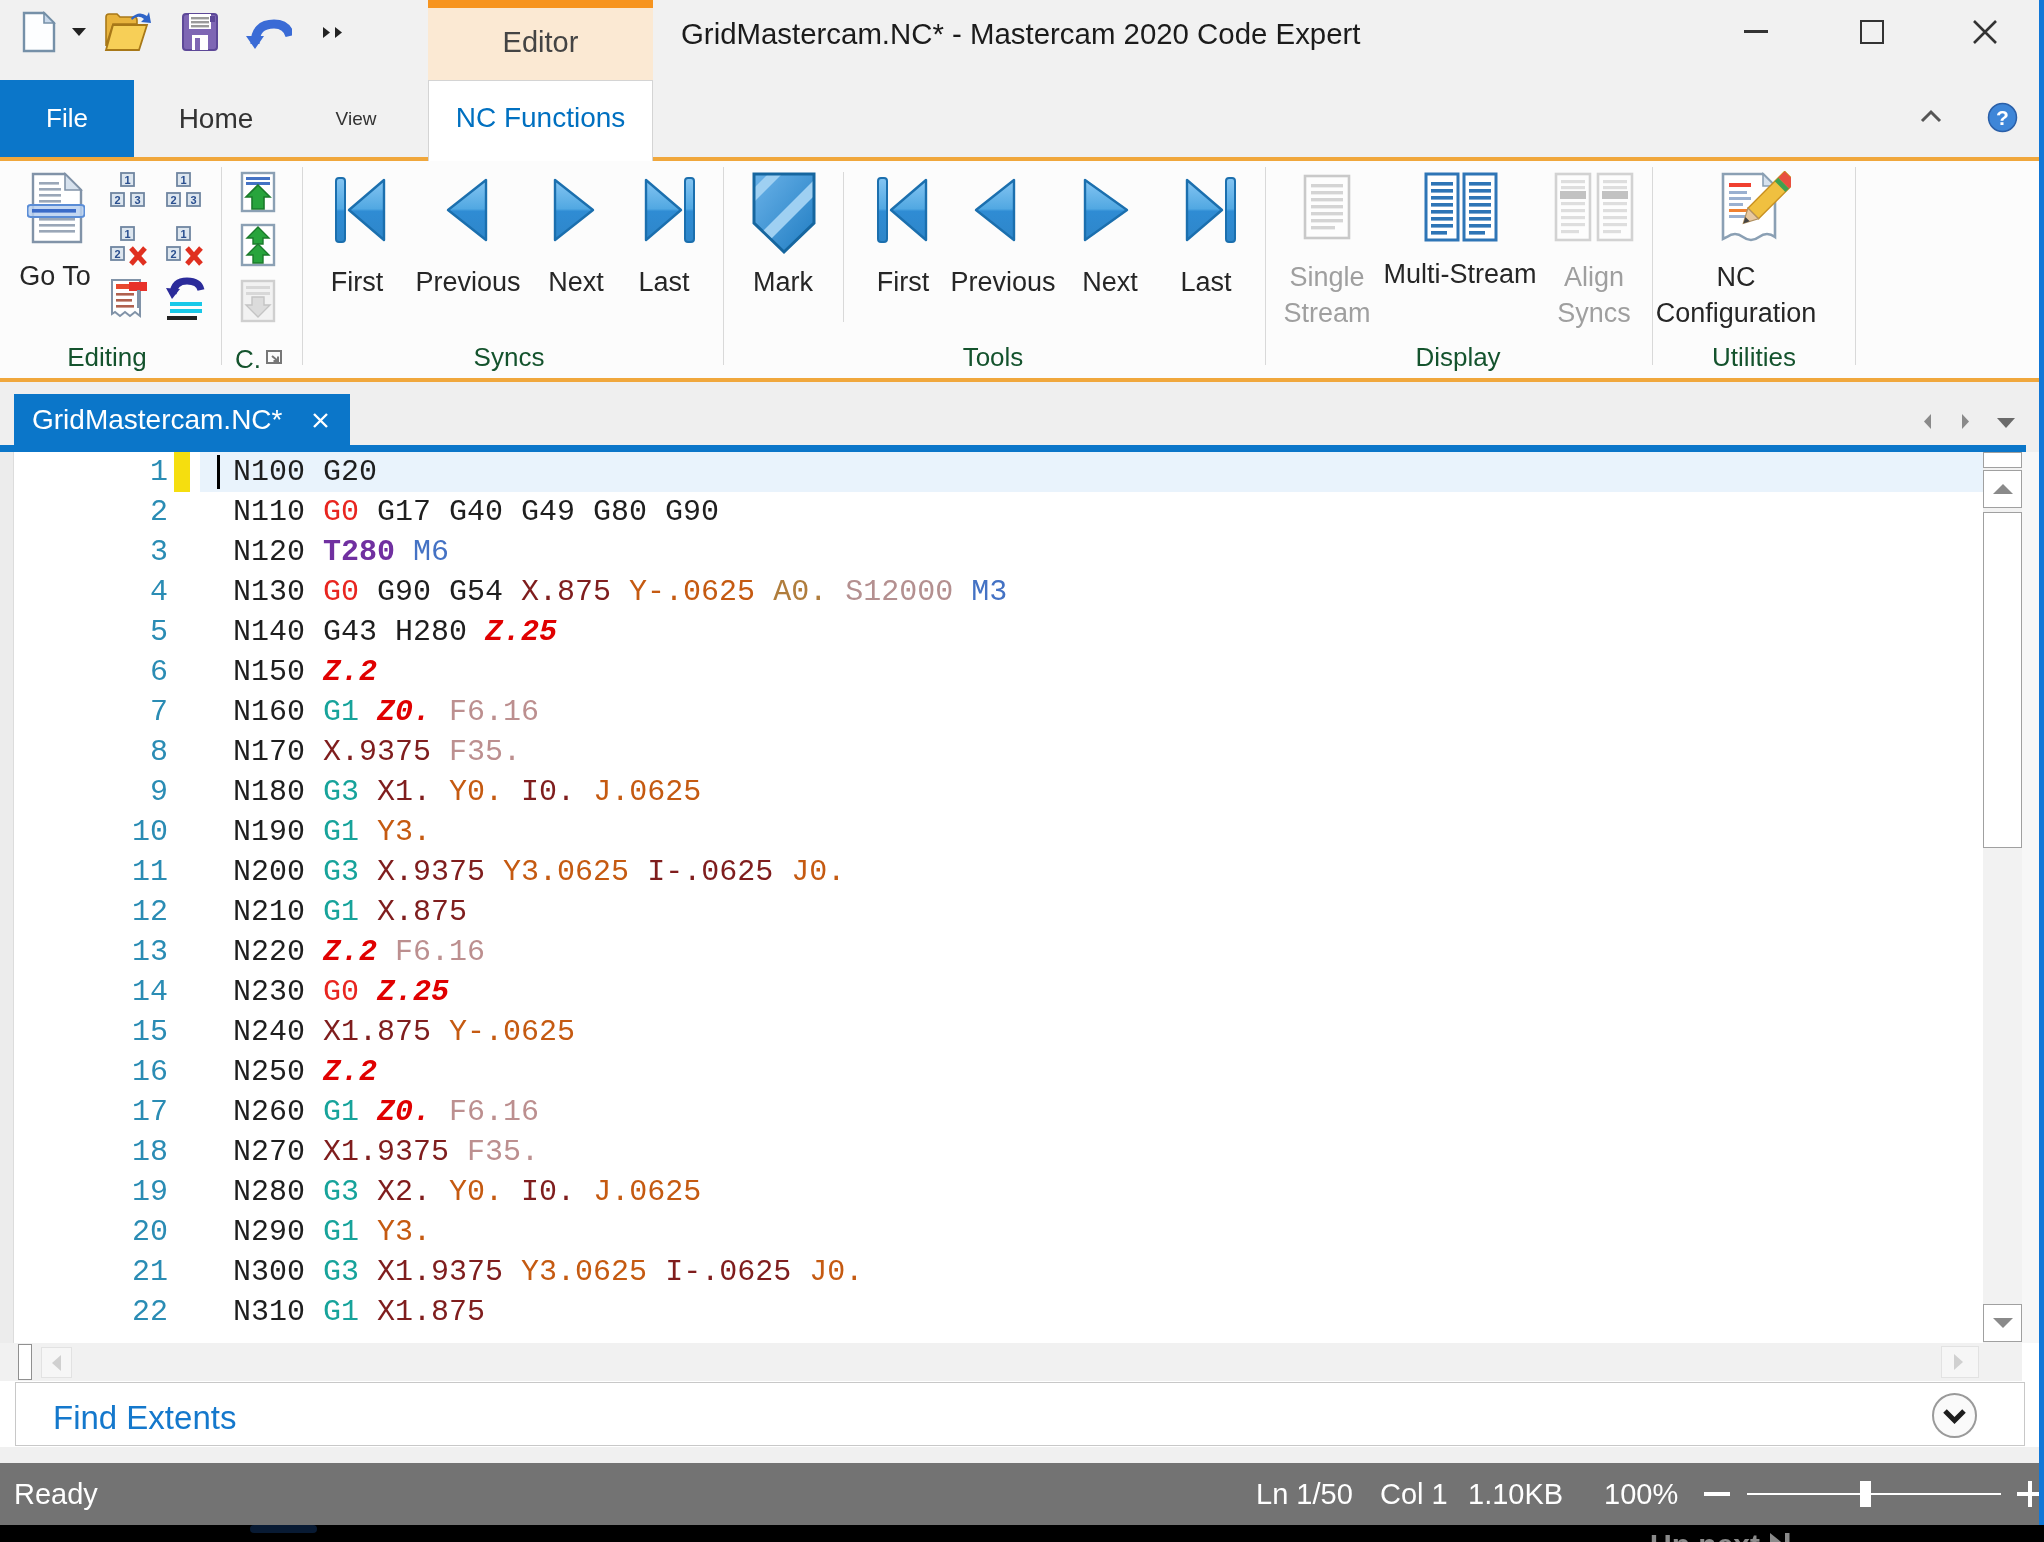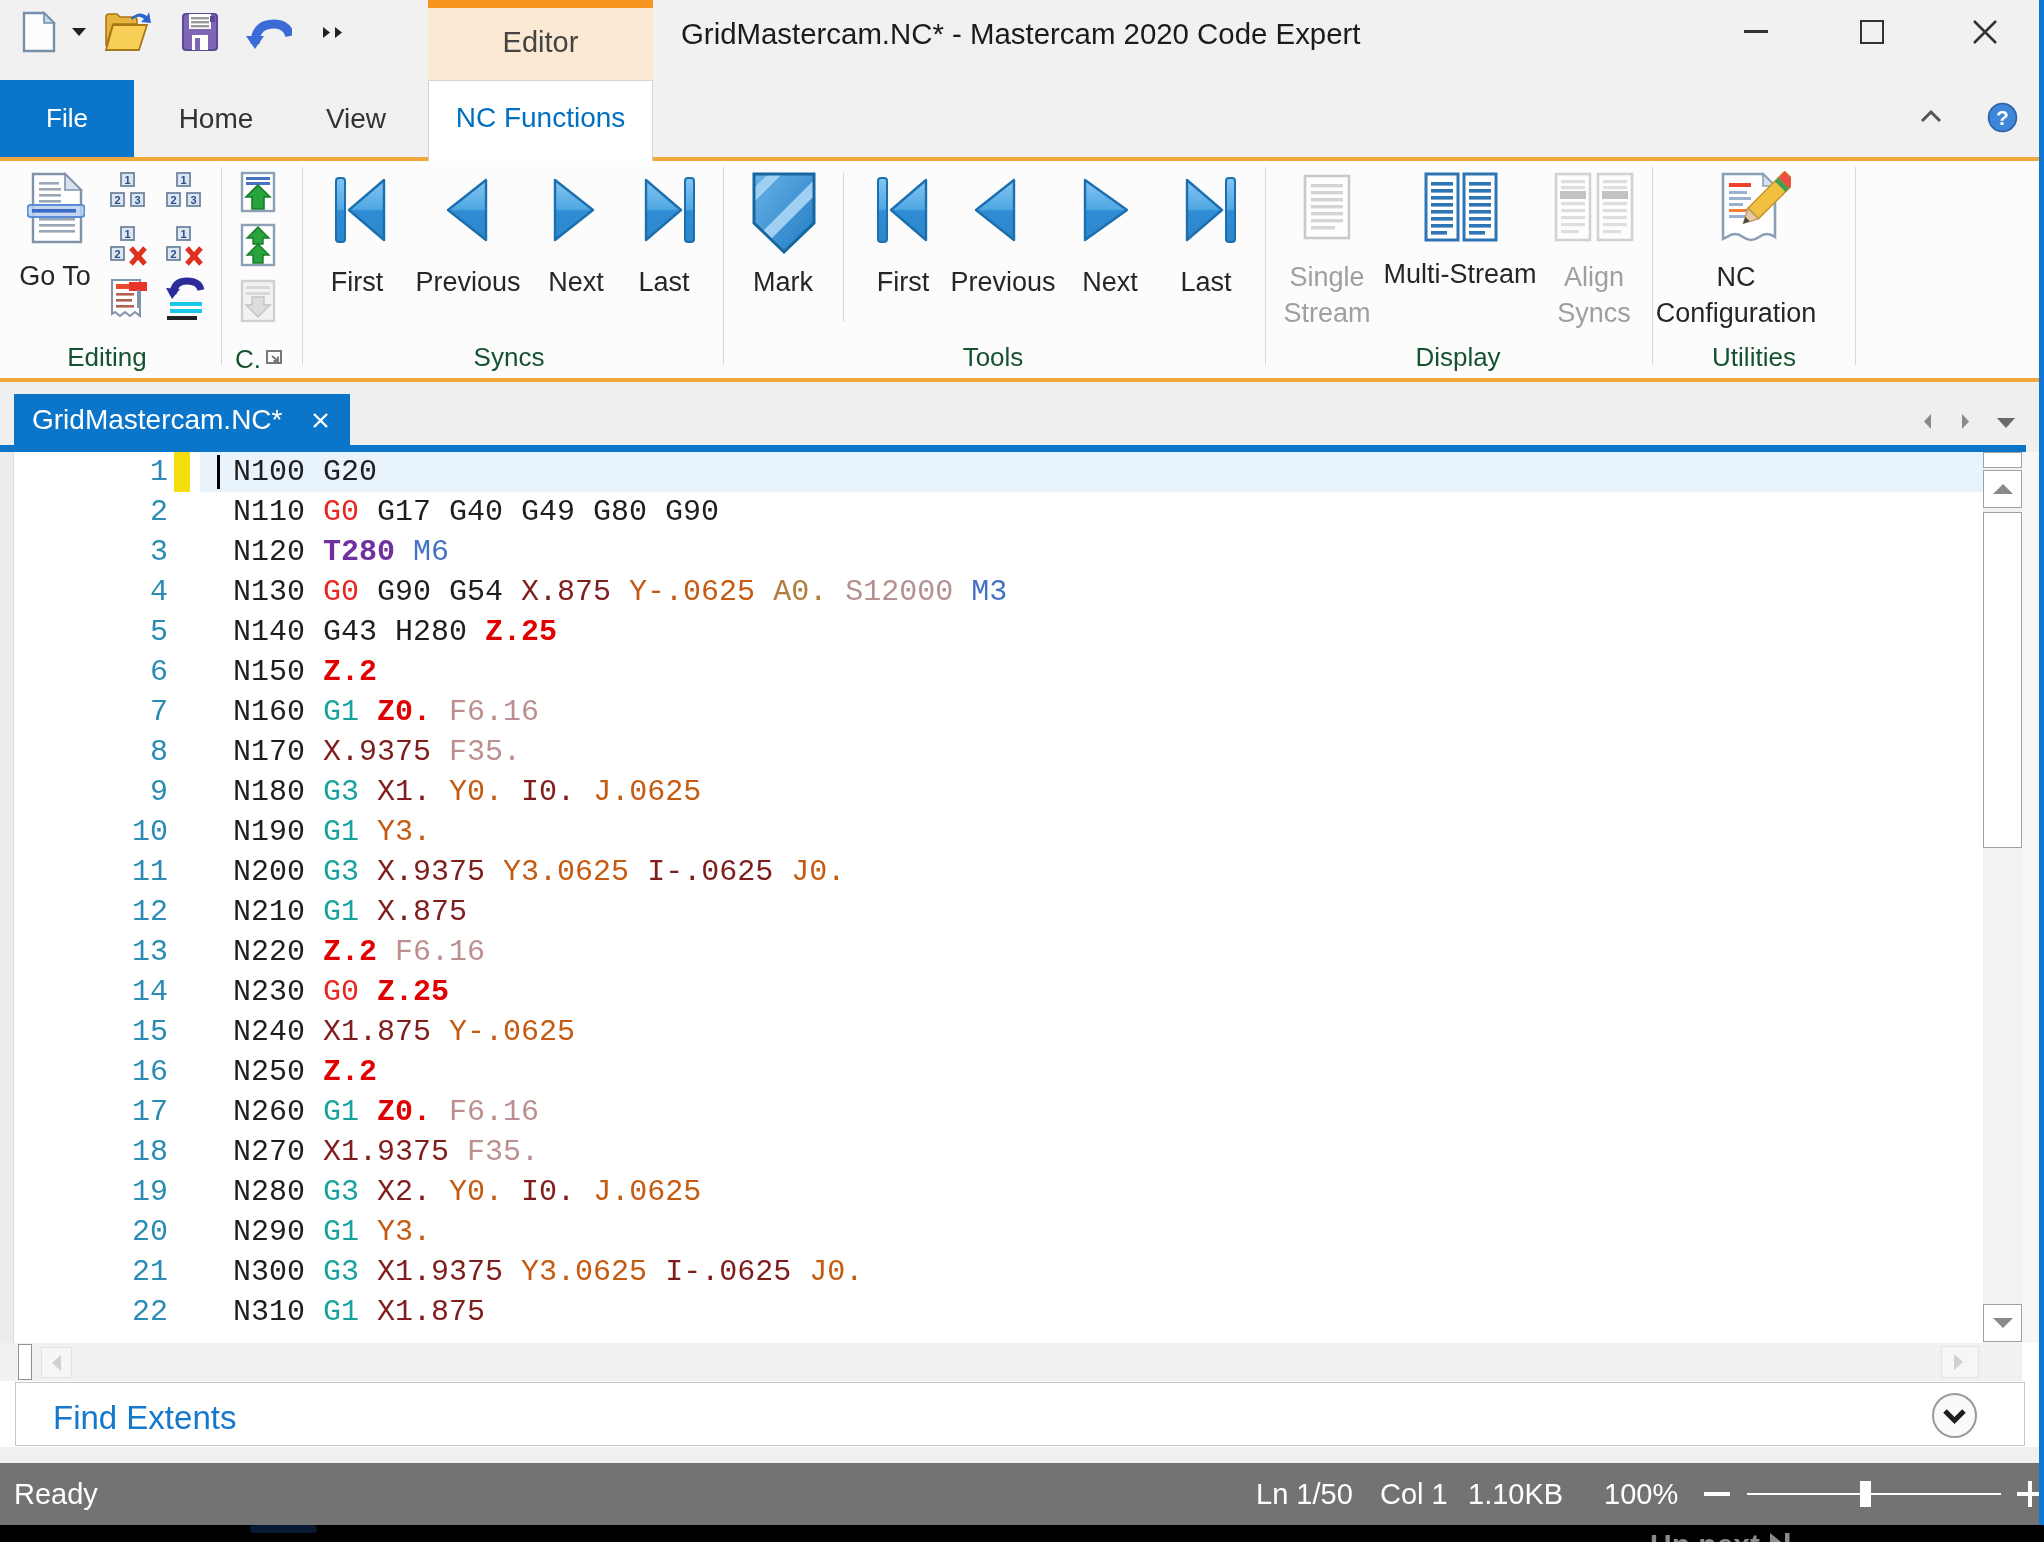--- a/index.html
+++ b/index.html
@@ -10,21 +10,21 @@
   .code { font-family:"Liberation Mono", monospace; font-size:30px; line-height:40px; white-space:pre; color:#1e1e1e; }
   .r { color:#e8251f; }
   .t { color:#7030a0; font-weight:bold; }
   .m { color:#4472c4; }
   .x { color:#7f1d1d; }
   .y { color:#c55a11; }
   .aa { color:#b07d3c; }
   .s { color:#b49090; }
   .f { color:#bc8f8f; }
   .g { color:#17a39b; }
-  .z { color:#e00000; font-weight:bold; }
+  .z { color:#e00000; font-weight:bold;font-style:italic; }
   .lbl { font-size:27px; color:#262626; text-align:center; position:absolute; }
   .glbl { font-size:26px; color:#14532d; text-align:center; position:absolute; }
   .dlbl { color:#9f9f9f; }
   .sep { position:absolute; top:167px; width:1px; height:198px; background:#d9d9d9; }
 </style>
 </head>
 <body>
 
 <div class="abs" style="left:0;top:0;width:2044px;height:80px;background:#f1f1f1;"></div>
 
@@ -68,21 +68,21 @@
 </svg>
 <svg class="abs" style="left:321px;top:26px;" width="30" height="13">
     <path d="M2 1 L9 6.5 L2 12 Z" fill="#222"></path>
     <path d="M14 1 L21 6.5 L14 12 Z" fill="#222"></path>
   </svg>
 
 <div class="abs" style="left:0;top:80px;width:2044px;height:77px;background:#f1f1f1;"></div>
 <div class="abs" style="left:0;top:157px;width:2039px;height:4px;background:#f0a73c;"></div>
 <div class="abs" style="left:0;top:80px;width:134px;height:77px;background:#0b76c9;color:#fff;font-size:26px;text-align:center;line-height:77px;">File</div>
 <div class="abs" style="left:156px;top:80px;width:120px;height:77px;color:#333;font-size:28px;text-align:center;line-height:77px;">Home</div>
-<div class="abs" style="left:296px;top:80px;width:120px;height:77px;color:#333;font-size:28px;text-align:center;line-height:77px;">View</div>
+<div class="abs" style="left:296px;top:80px;width:120px;height:77px;color:#333;font-size:19px;text-align:center;line-height:77px;">View</div>
 <div class="abs" style="left:428px;top:80px;width:225px;height:81px;background:#fff;border:1px solid #d4d4d4;border-bottom:none;color:#0070c0;font-size:28px;text-align:center;line-height:74px;">NC Functions</div>
 
 <svg class="abs" style="left:1919px;top:109px;" width="24" height="14">
     <path d="M3 12 L12 3 L21 12" fill="none" stroke="#555" stroke-width="3"></path>
   </svg>
 <svg class="abs" style="left:1987px;top:102px;" width="31" height="31">
   <circle cx="15.5" cy="15.5" r="14" fill="#3e86d8" stroke="#2a5fa8" stroke-width="1.5"></circle>
   <text x="15.5" y="23" font-size="21" font-weight="bold" fill="#fff" text-anchor="middle" font-family="Liberation Sans">?</text>
 </svg>
 

